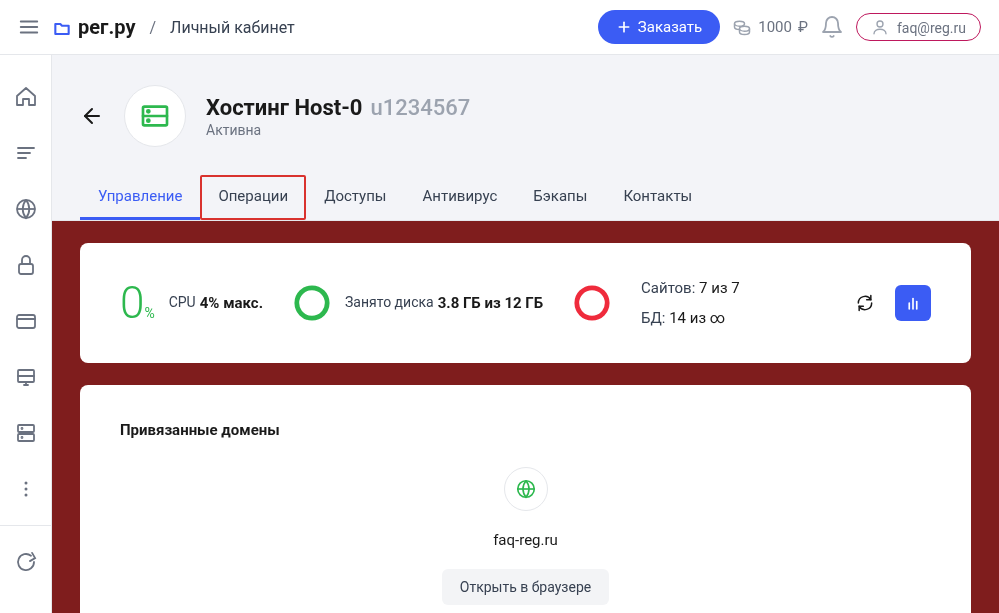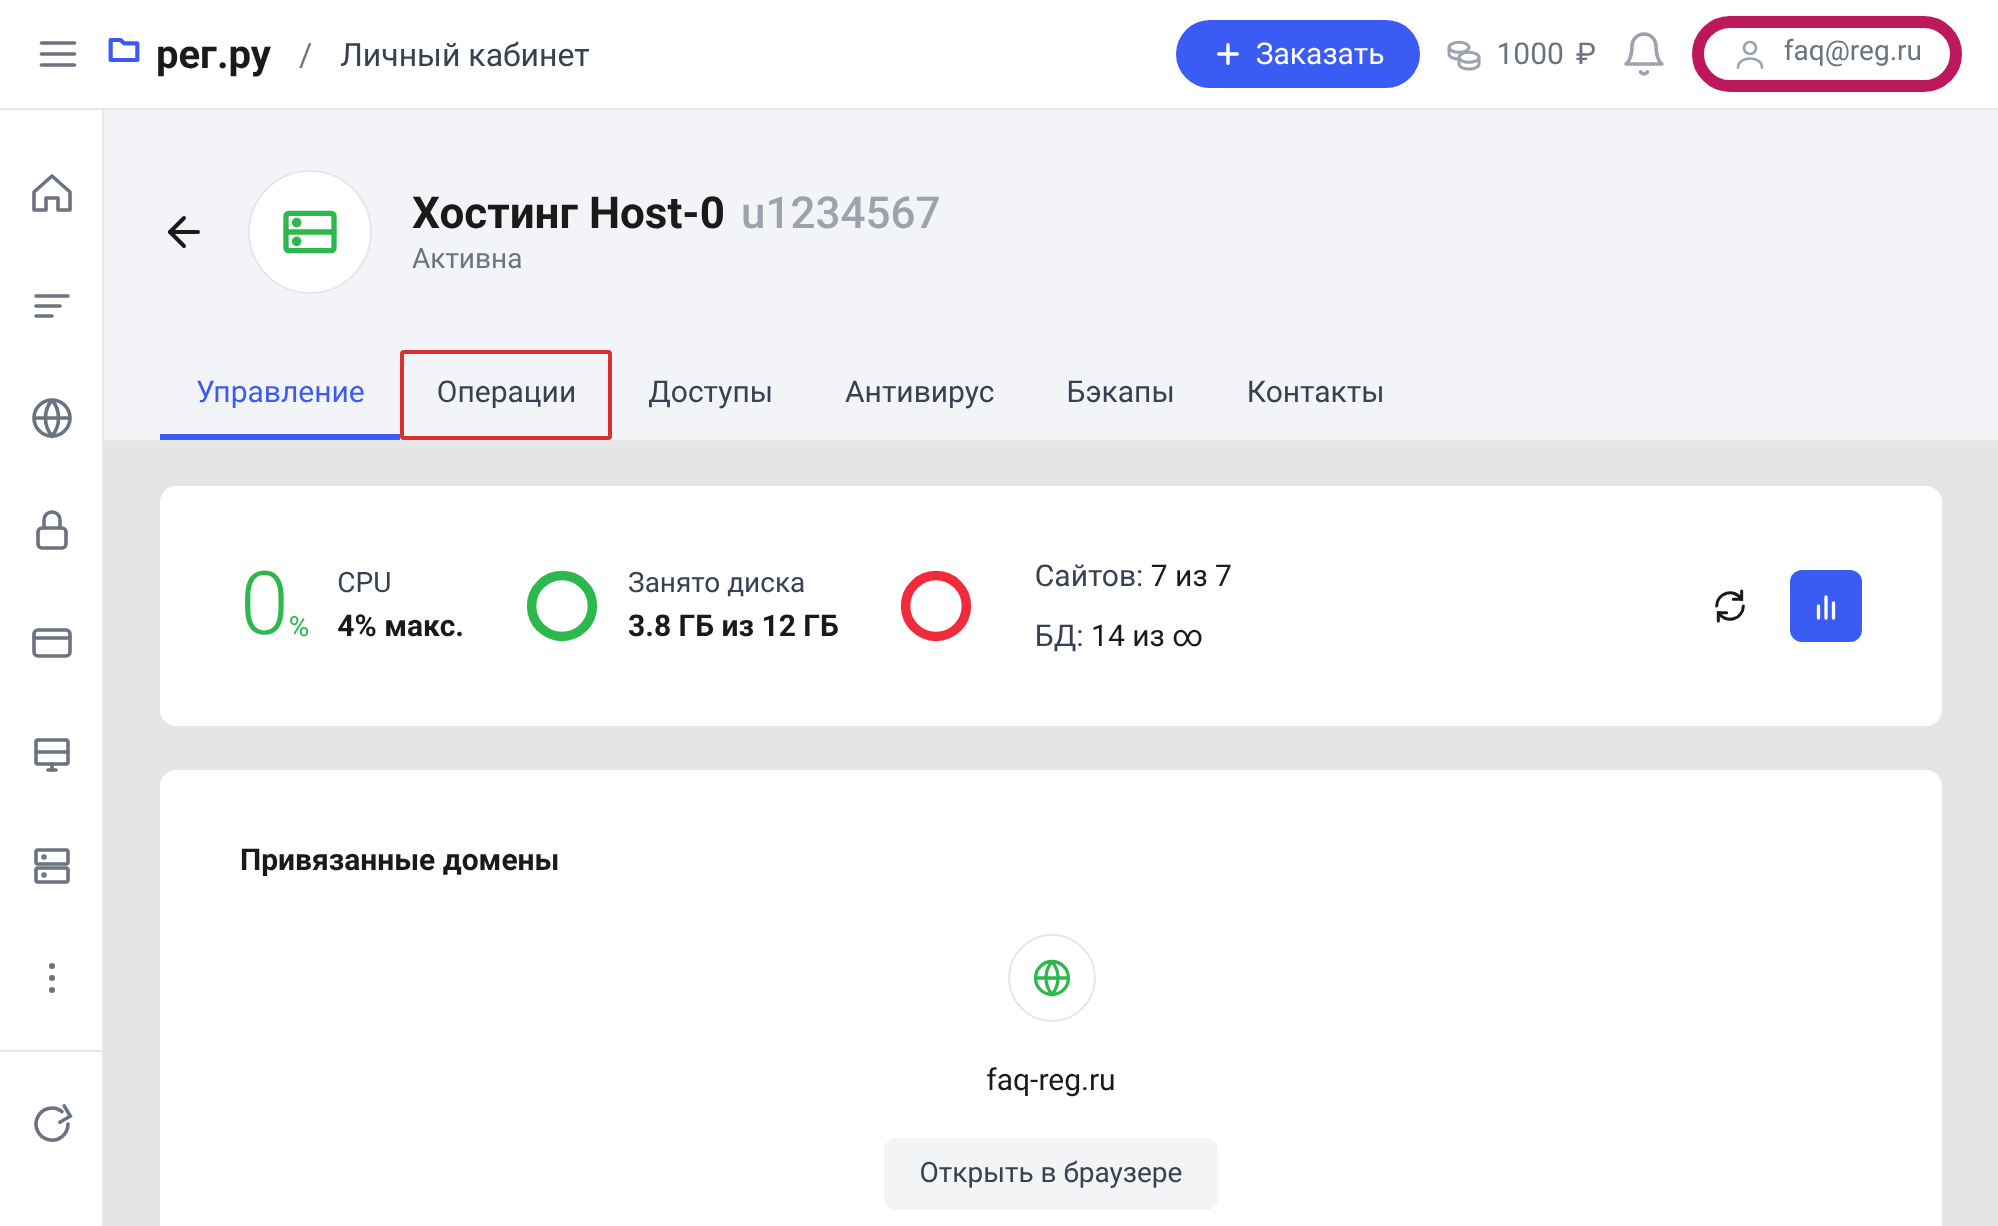--- a/index.html
+++ b/index.html
@@ -1,36 +1,36 @@
 <!DOCTYPE html>
 <html><head>
   <meta charset="utf-8">
   <style>
     * { box-sizing: border-box; margin: 0; padding: 0; font-family: -apple-system, BlinkMacSystemFont, "Segoe UI", Roboto, sans-serif; }
     body { width: 999px; height: 613px; background: #fff; overflow: hidden; }
     
     .topbar { height: 55px; border-bottom: 1px solid #e5e7eb; display: flex; align-items: center; padding: 0 18px; gap: 12px; }
     .hamburger-icon { width: 22px; height: 22px; cursor: pointer; }
-    .logo-wrap { display: flex; align-items: flex-start; gap: 6px; }
+    .logo-wrap { display: flex; align-items: flex-end; gap: 6px; }
     .logo-icon { width: 20px; height: 20px; }
     .logo-text { font-size: 20px; font-weight: 700; color: #1a1a1a; }
     .breadcrumb-sep { color: #6b7280; font-size: 16px; margin: 0 2px; }
     .breadcrumb-text { color: #374151; font-size: 16px; }
     .topbar-spacer { flex: 1; }
     .order-btn { background: #3b5cf4; color: #fff; border: none; border-radius: 20px; padding: 8px 18px; font-size: 15px; font-weight: 400; display: flex; align-items: center; gap: 6px; cursor: pointer; }
     .coins-wrap { display: flex; align-items: center; gap: 6px; color: #6b7280; font-size: 15px; }
     .bell-wrap { width: 24px; height: 24px; cursor: pointer; }
-    .user-pill { border: 6px solid #be185d; border-radius: 20px; padding: 4px 14px; display: flex; align-items: flex-start; gap: 8px; color: #6b7280; font-size: 14px; cursor: pointer; }
+    .user-pill { border: 1px solid #be185d; border-radius: 20px; padding: 4px 14px; display: flex; align-items: flex-end; gap: 8px; color: #6b7280; font-size: 14px; cursor: pointer; }
     
     .layout { display: flex; height: calc(100% - 55px); }
     .sidebar { width: 52px; border-right: 1px solid #e5e7eb; display: flex; flex-direction: column; align-items: center; padding: 30px 0; gap: 32px; background: #fff; }
     .sidebar-item { width: 24px; height: 24px; cursor: pointer; color: #6b7280; }
     .sidebar-divider { width: 100%; height: 1px; background: #e5e7eb; margin: -8px 0; }
     
-    .main { flex: 1; background: #e5e5e5; overflow-y: auto; }
+    .main { flex: 1; background: #7f1d1d; overflow-y: auto; }
     .header-wrap { background: #f3f4f8; padding: 30px 0 0 0; }
     .header-row { display: flex; align-items: center; gap: 20px; padding: 0 28px 28px; }
     .back-arrow { width: 24px; height: 24px; cursor: pointer; }
     .service-badge { width: 62px; height: 62px; border-radius: 50%; border: 1px solid #e5e7eb; display: flex; align-items: center; justify-content: center; background: #fff; }
     .title-col { display: flex; flex-direction: column; gap: 2px; }
     .title-line { display: flex; align-items: baseline; gap: 8px; }
     .title-main { font-size: 22px; font-weight: 700; color: #1a1a1a; }
     .title-id { font-size: 22px; font-weight: 500; color: #9ca3af; }
     .title-status { font-size: 14px; color: #6b7280; }
     
@@ -40,21 +40,21 @@
     .tab.highlighted { border: 2px solid #d9322e; border-radius: 2px; padding: 10px 16px; }
     
     .content { padding: 22px 28px; }
     .card { background: #fff; border-radius: 8px; padding: 36px 40px; margin-bottom: 22px; }
     
     .stats-row { display: flex; align-items: center; gap: 30px; }
     .stat-block { display: flex; align-items: center; gap: 14px; }
     .stat-ring { width: 38px; height: 38px; }
     .zero-big { font-size: 44px; font-weight: 300; color: #2db84e; line-height: 1; }
     .zero-pct { font-size: 14px; color: #2db84e; vertical-align: sub; position: relative; bottom: 4px; }
-    .stat-text { display: flex; flex-direction: column; gap: 4px; }
+    .stat-text { display: flex; flex-direction: row; gap: 4px; }
     .stat-label { font-size: 14px; color: #374151; }
     .stat-value { font-size: 15px; font-weight: 700; color: #1a1a1a; }
     .stat-col-right { display: flex; flex-direction: column; gap: 12px; font-size: 15px; color: #374151; }
     .stat-col-right b { font-weight: 400; color: #1a1a1a; }
     .stats-spacer { flex: 1; }
     .action-icons { display: flex; align-items: center; gap: 12px; }
     .action-icon-btn { width: 36px; height: 36px; display: flex; align-items: center; justify-content: center; cursor: pointer; border-radius: 6px; }
     .action-icon-btn.primary { background: #3b5cf4; }
     
     .domains-title { font-size: 15px; font-weight: 700; color: #1a1a1a; margin-bottom: 28px; }

